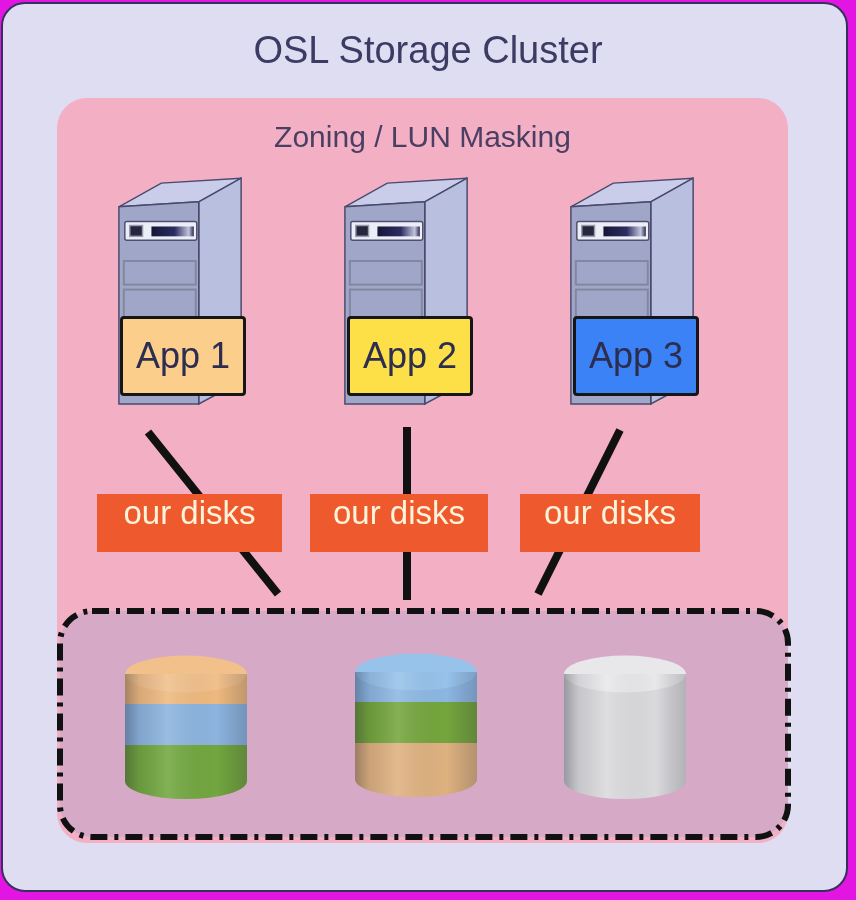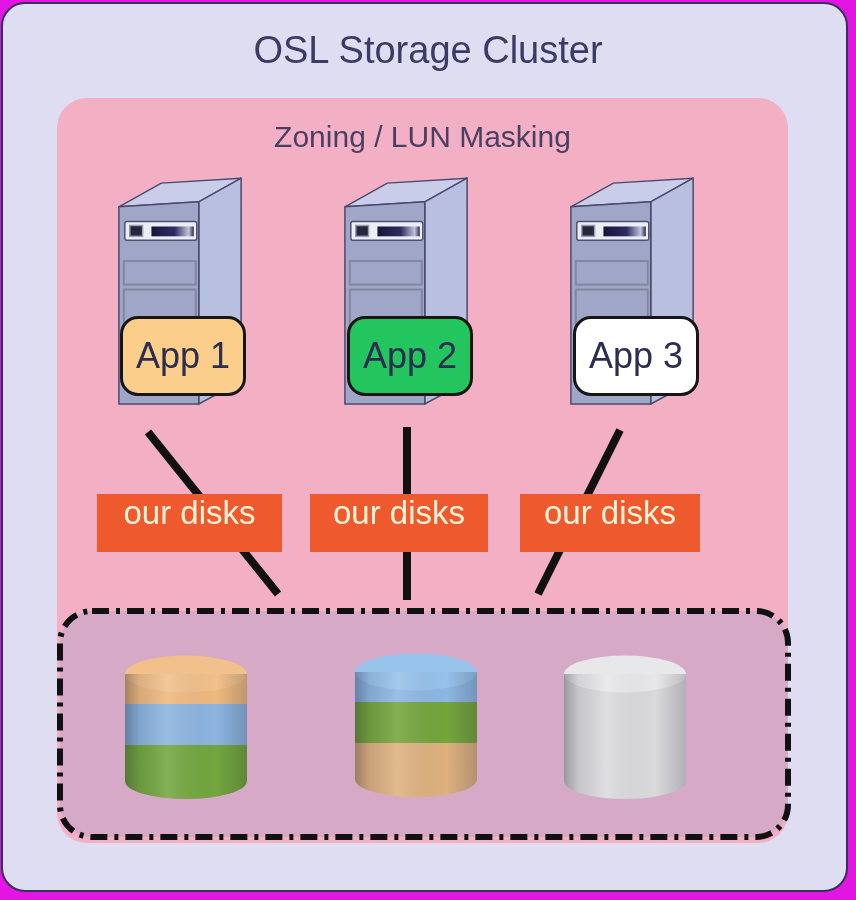--- a/index.html
+++ b/index.html
@@ -27,21 +27,21 @@
   .tower{position:absolute;width:138px;height:237px;top:176px;}
   .tower-1{left:112px;} .tower-2{left:338px;} .tower-3{left:564px;}
   .t-front{fill:#a0a6c8;stroke:#4a4a6e;stroke-width:1.5;}
   .t-side{fill:#b9bfdf;stroke:#4a4a6e;stroke-width:1.5;}
   .t-top{fill:#c9cde9;stroke:#4a4a6e;stroke-width:1.5;}
   .t-slotbar{fill:#eceef6;stroke:#50506e;stroke-width:1.5;}
   .t-btn{fill:#26263c;stroke:#9a9ab0;stroke-width:1.5;}
   .t-bay{fill:none;stroke:#82879f;stroke-width:2;}
   .app-badge{
     position:absolute;top:316px;width:120px;height:74px;
-    border:3px solid #161616;border-radius:18px;
+    border:3px solid #161616;border-radius:4px;
     display:flex;align-items:center;justify-content:center;
     font-size:36px;color:#2d2d50;
   }
   .badge-1{left:120px;} .badge-2{left:347px;} .badge-3{left:573px;}
   .connectors{position:absolute;left:0;top:0;width:856px;height:900px;pointer-events:none;}
   .disk-label{
     position:absolute;top:494px;height:58px;
     display:flex;justify-content:center;
     font-size:33px;
   }
@@ -112,24 +112,24 @@
     <rect class="t-slotbar" x="13" y="46" width="73" height="19" rx="2"></rect>
     <rect class="t-btn" x="18" y="50" width="13" height="11"></rect>
     <rect x="40" y="51" width="43" height="10" fill="url(#slotGrad)"></rect>
     <rect class="t-bay" x="12" y="86" width="73" height="24"></rect>
     <rect class="t-bay" x="12" y="115" width="73" height="95"></rect>
   </svg>
 
   <div class="app-badge badge-1" style="background-color: rgb(251, 206, 140);">
     <span>App 1</span>
   </div>
-  <div class="app-badge badge-2" style="background-color: #22c55e;">
+  <div class="app-badge badge-2" style="background-color: #fde047;">
     <span>App 2</span>
   </div>
-  <div class="app-badge badge-3" style="background-color: #ffffff; justify-content: center;">
+  <div class="app-badge badge-3" style="background-color: #3b82f6; justify-content: center;">
     <span>App 3</span>
   </div>
 
   <div class="disk-label dl-1" style="background-color: rgb(238, 90, 46); color: rgb(253, 244, 218);">
     <span>our disks</span>
   </div>
   <div class="disk-label dl-2" style="background-color: rgb(238, 90, 46); color: rgb(253, 244, 218);">
     <span>our disks</span>
   </div>
   <div class="disk-label dl-3" style="background-color: rgb(238, 90, 46); color: rgb(253, 244, 218);">

